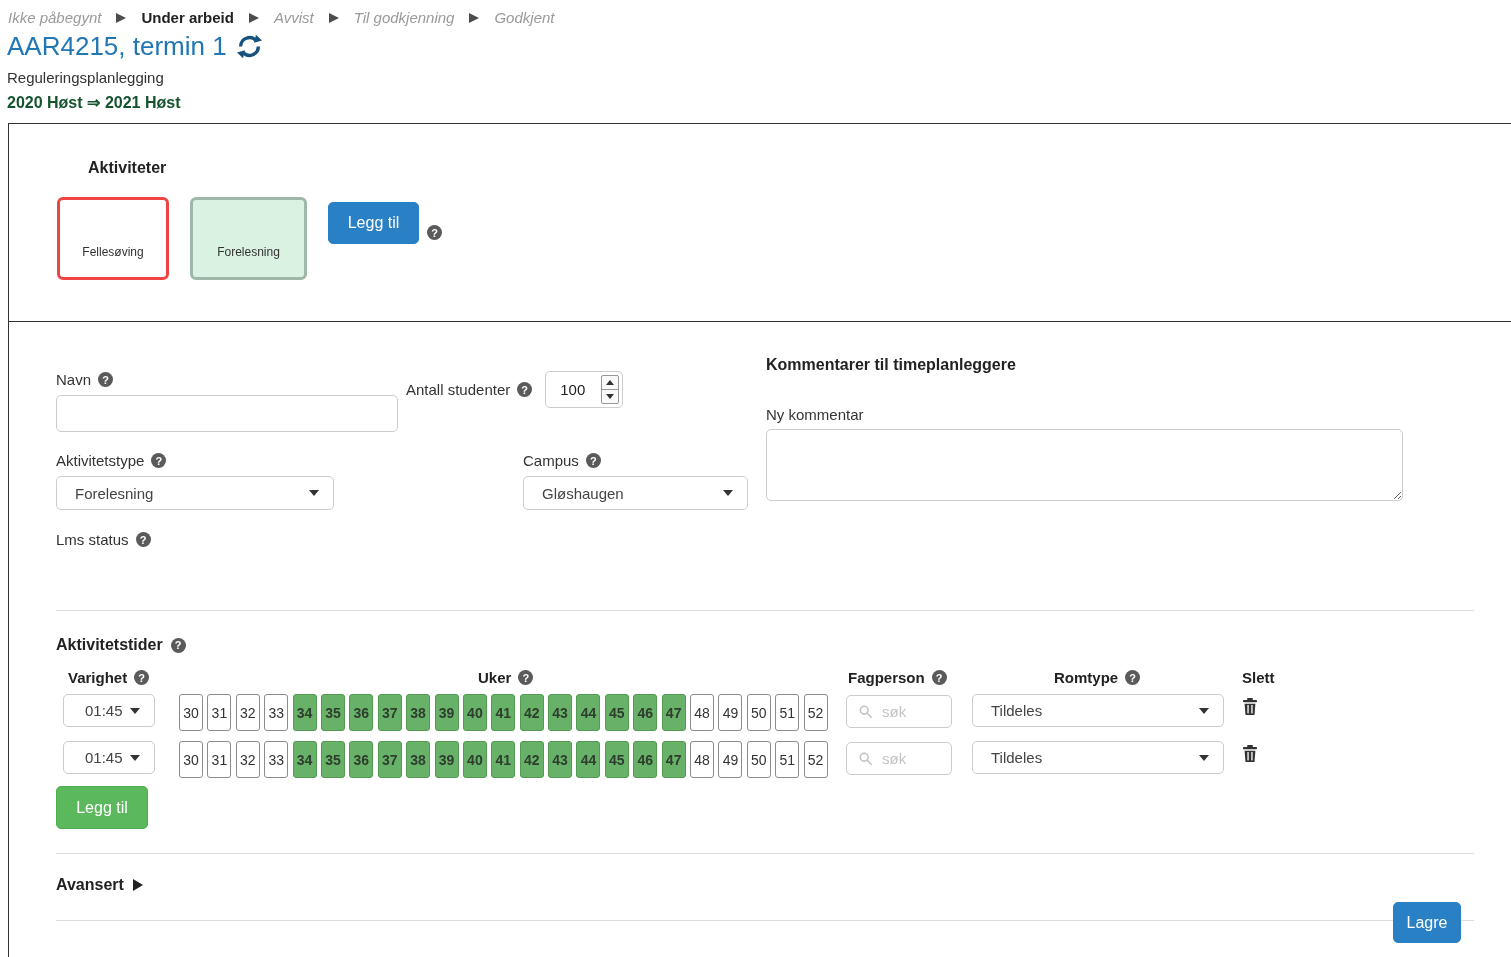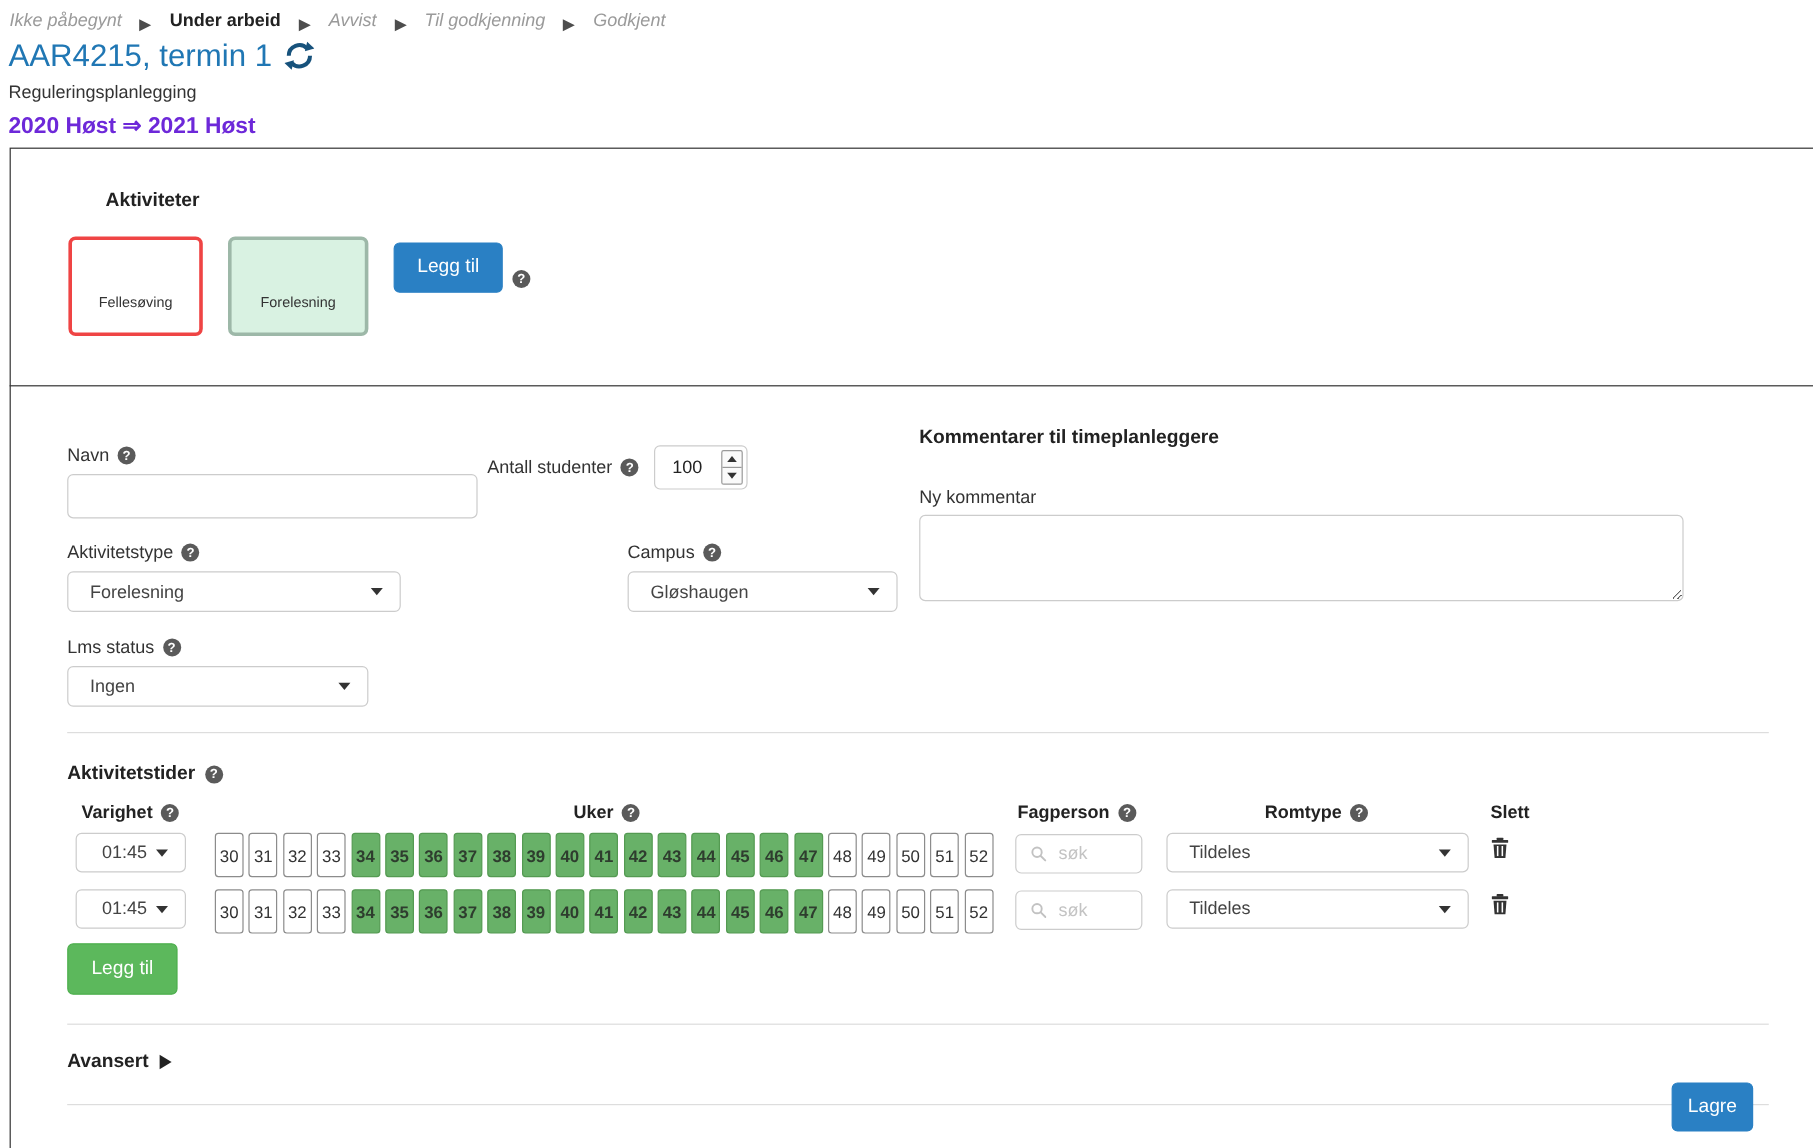--- a/index.html
+++ b/index.html
@@ -1,26 +1,26 @@
 <!DOCTYPE html>
 <html><head>
 <meta charset="utf-8">
 <style>
   html,body{margin:0;padding:0;background:#fff;}
   *{box-sizing:border-box;font-family:"Liberation Sans",sans-serif;}
   #page{position:relative;width:1511px;height:957px;background:#fff;overflow:hidden;color:#333;}
 
   
-  .breadcrumb{position:absolute;left:8px;top:9px;display:flex;align-items:flex-end;gap:15px;font-size:15px;}
+  .breadcrumb{position:absolute;left:8px;top:9px;display:flex;align-items:center;gap:15px;font-size:15px;}
   .bc-step{color:#9a9a9a;font-style:italic;}
   .bc-step.active{color:#222;font-weight:bold;font-style:normal;}
   .bc-sep{width:0;height:0;border-left:10px solid #4d4d4d;border-top:5px solid transparent;border-bottom:5px solid transparent;margin-top:1px;}
   .page-title{position:absolute;left:7px;top:31px;display:flex;align-items:center;gap:10px;font-size:26px;color:#2077b4;}
   .subtitle{position:absolute;left:7px;top:69px;font-size:15px;color:#333;}
-  .term-range{position:absolute;left:7px;top:93px;font-size:19px;font-weight:bold;color:#6d28d9;}
+  .term-range{position:absolute;left:7px;top:93px;font-size:16px;font-weight:bold;color:#14532d;}
 
   
   .panel{position:absolute;left:8px;top:123px;right:-2px;height:900px;border:1px solid #333;background:#fff;}
   .divider-dark{position:absolute;left:8px;right:-2px;top:321px;border-top:1px solid #333;}
   .divider-light{position:absolute;height:0;border-top:1px solid #ddd;}
 
   .heading{font-size:16px;font-weight:bold;color:#222;}
   .label{font-size:15px;color:#333;}
   .help{display:inline-flex;width:15px;height:15px;border-radius:50%;background:#5a5a5a;color:#fff;font-size:11px;font-weight:bold;align-items:center;justify-content:center;flex:none;cursor:pointer;}
 
@@ -163,24 +163,20 @@
     <span class="help">?</span>
   </div>
   <div class="select campus-select">
     <span>Gløshaugen</span>
     <span class="caret"></span>
   </div>
 
   <div class="lblrow lms-row">
     <span class="label">Lms status</span>
     <span class="help">?</span>
-  </div>
-  <div class="select lms-select">
-    <span>Ingen</span>
-    <span class="caret"></span>
   </div>
 
   <div class="divider-light" style="left:56px;top:610px;width:1418px;"></div>
 
   <div class="tider-heading heading">
     <span>Aktivitetstider</span>
     <span class="help">?</span>
   </div>
 
   <div class="colhead" style="left:68px;">

